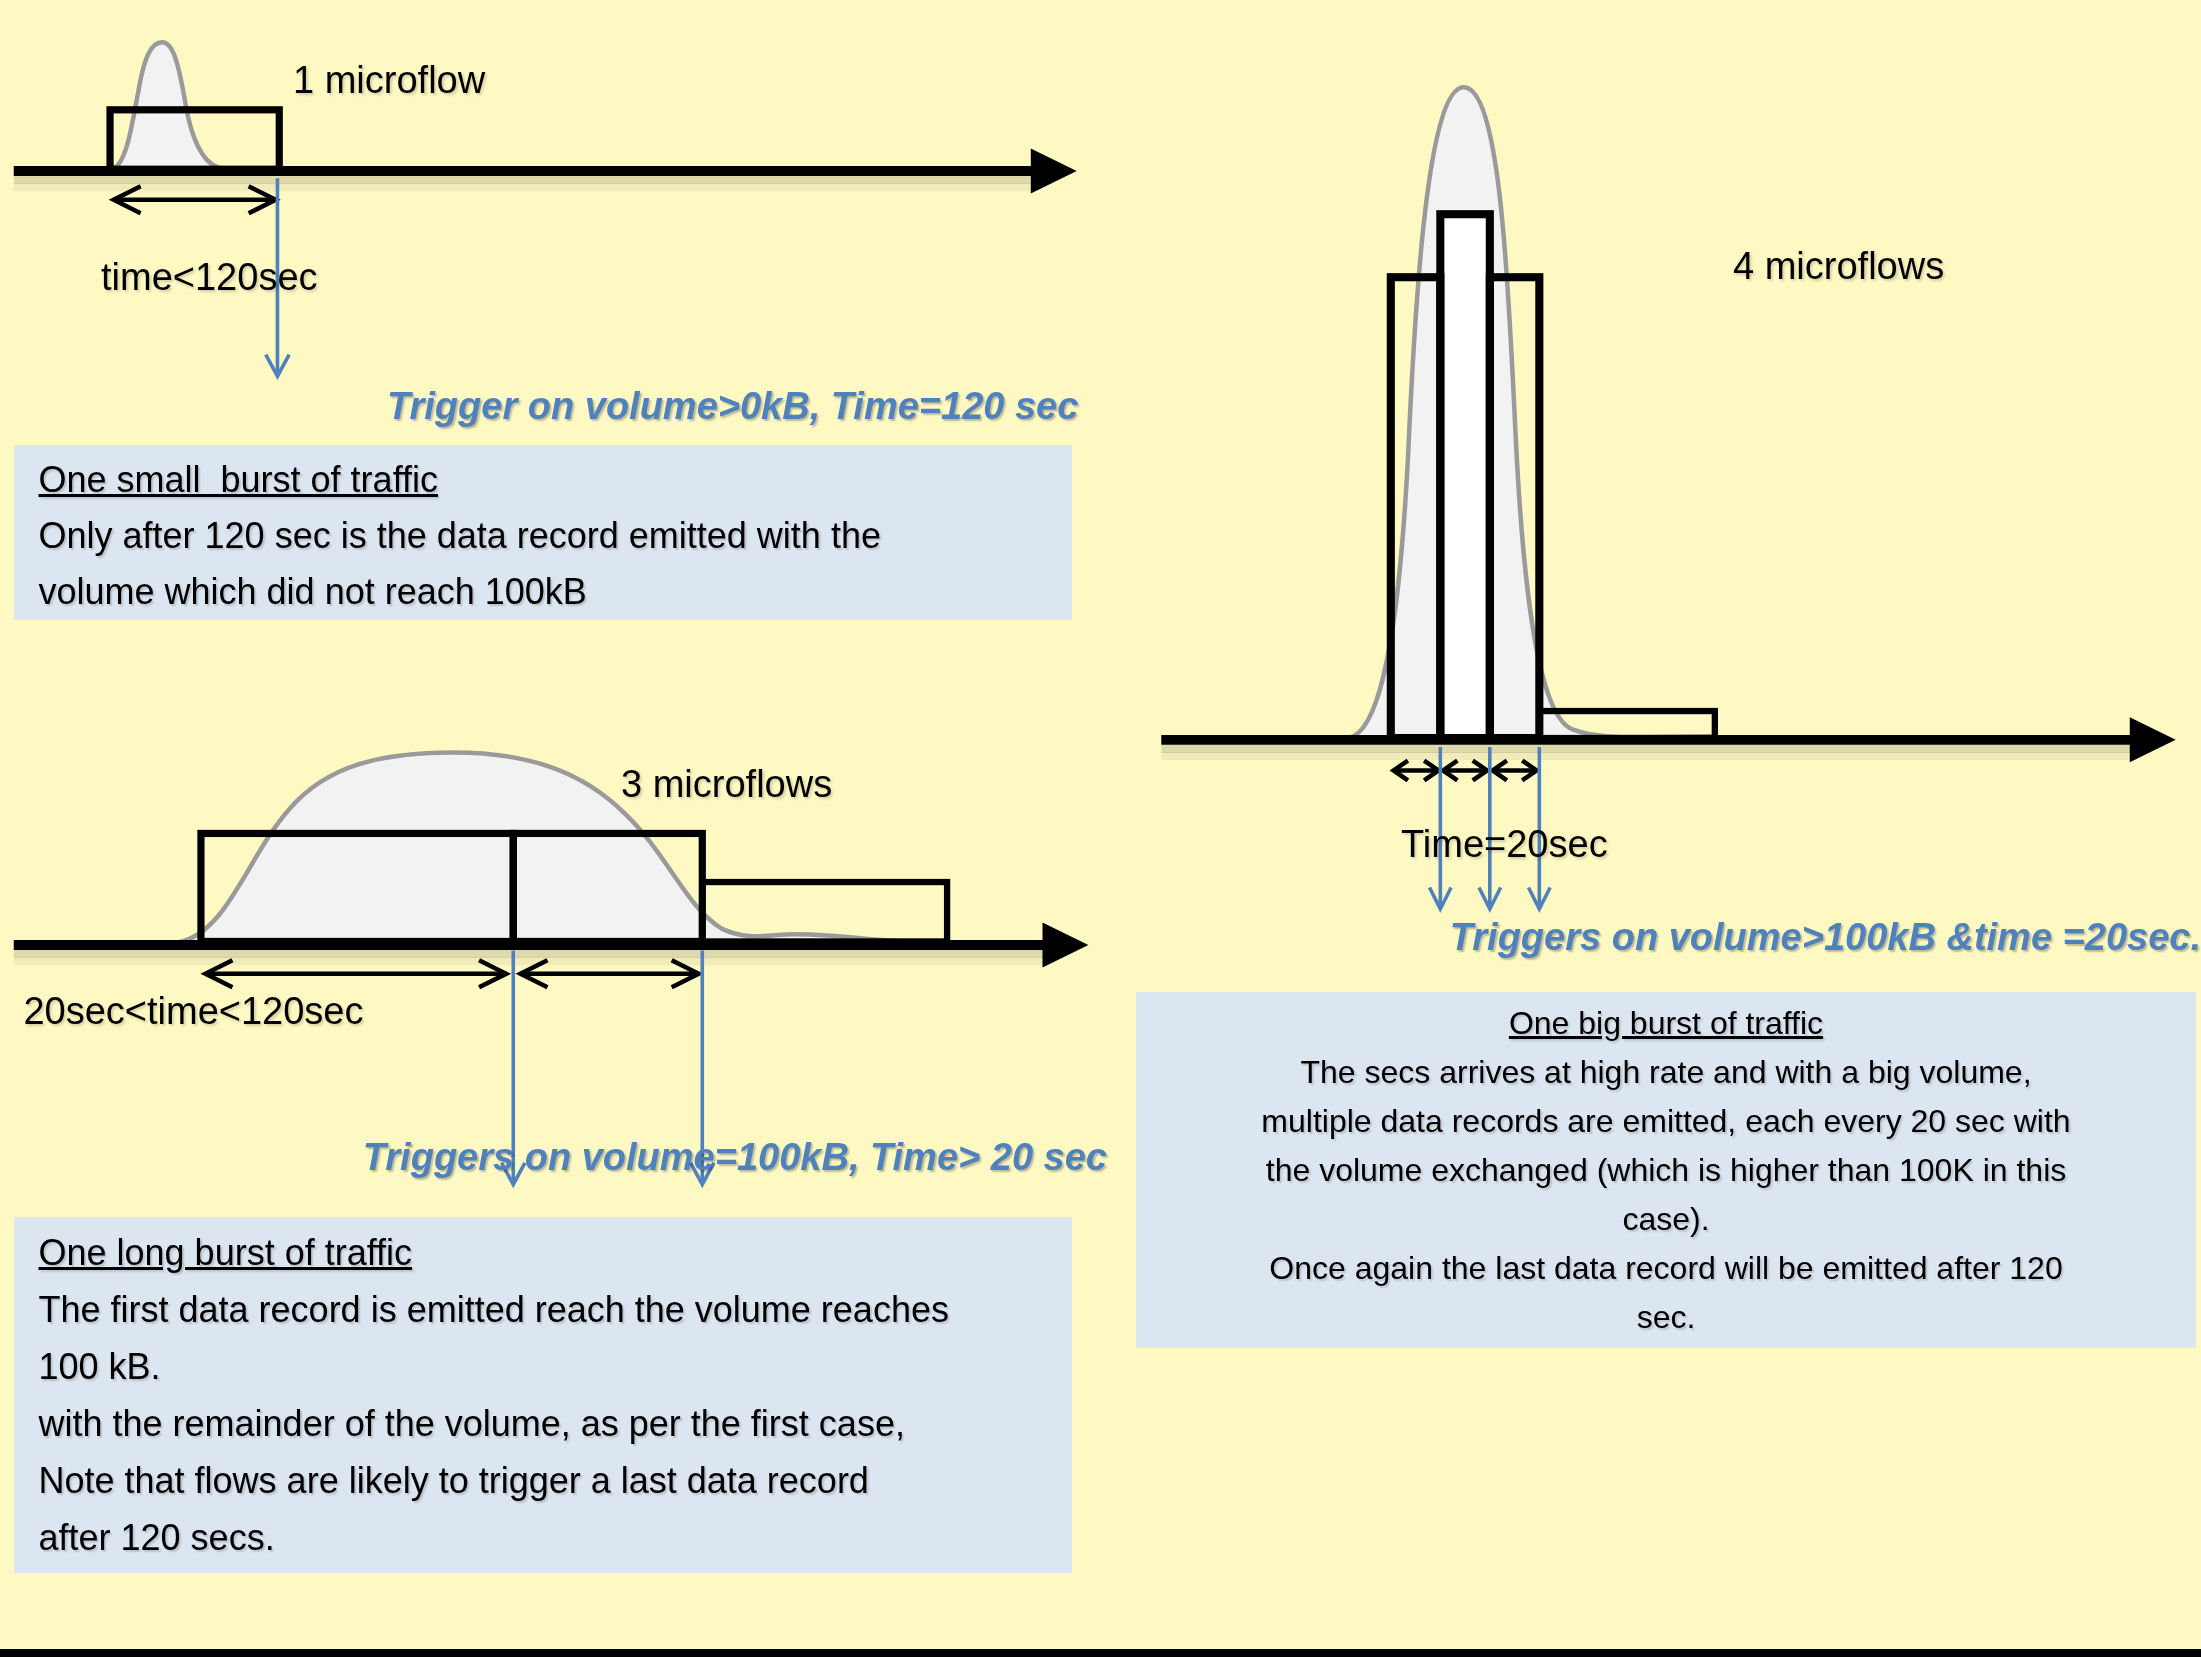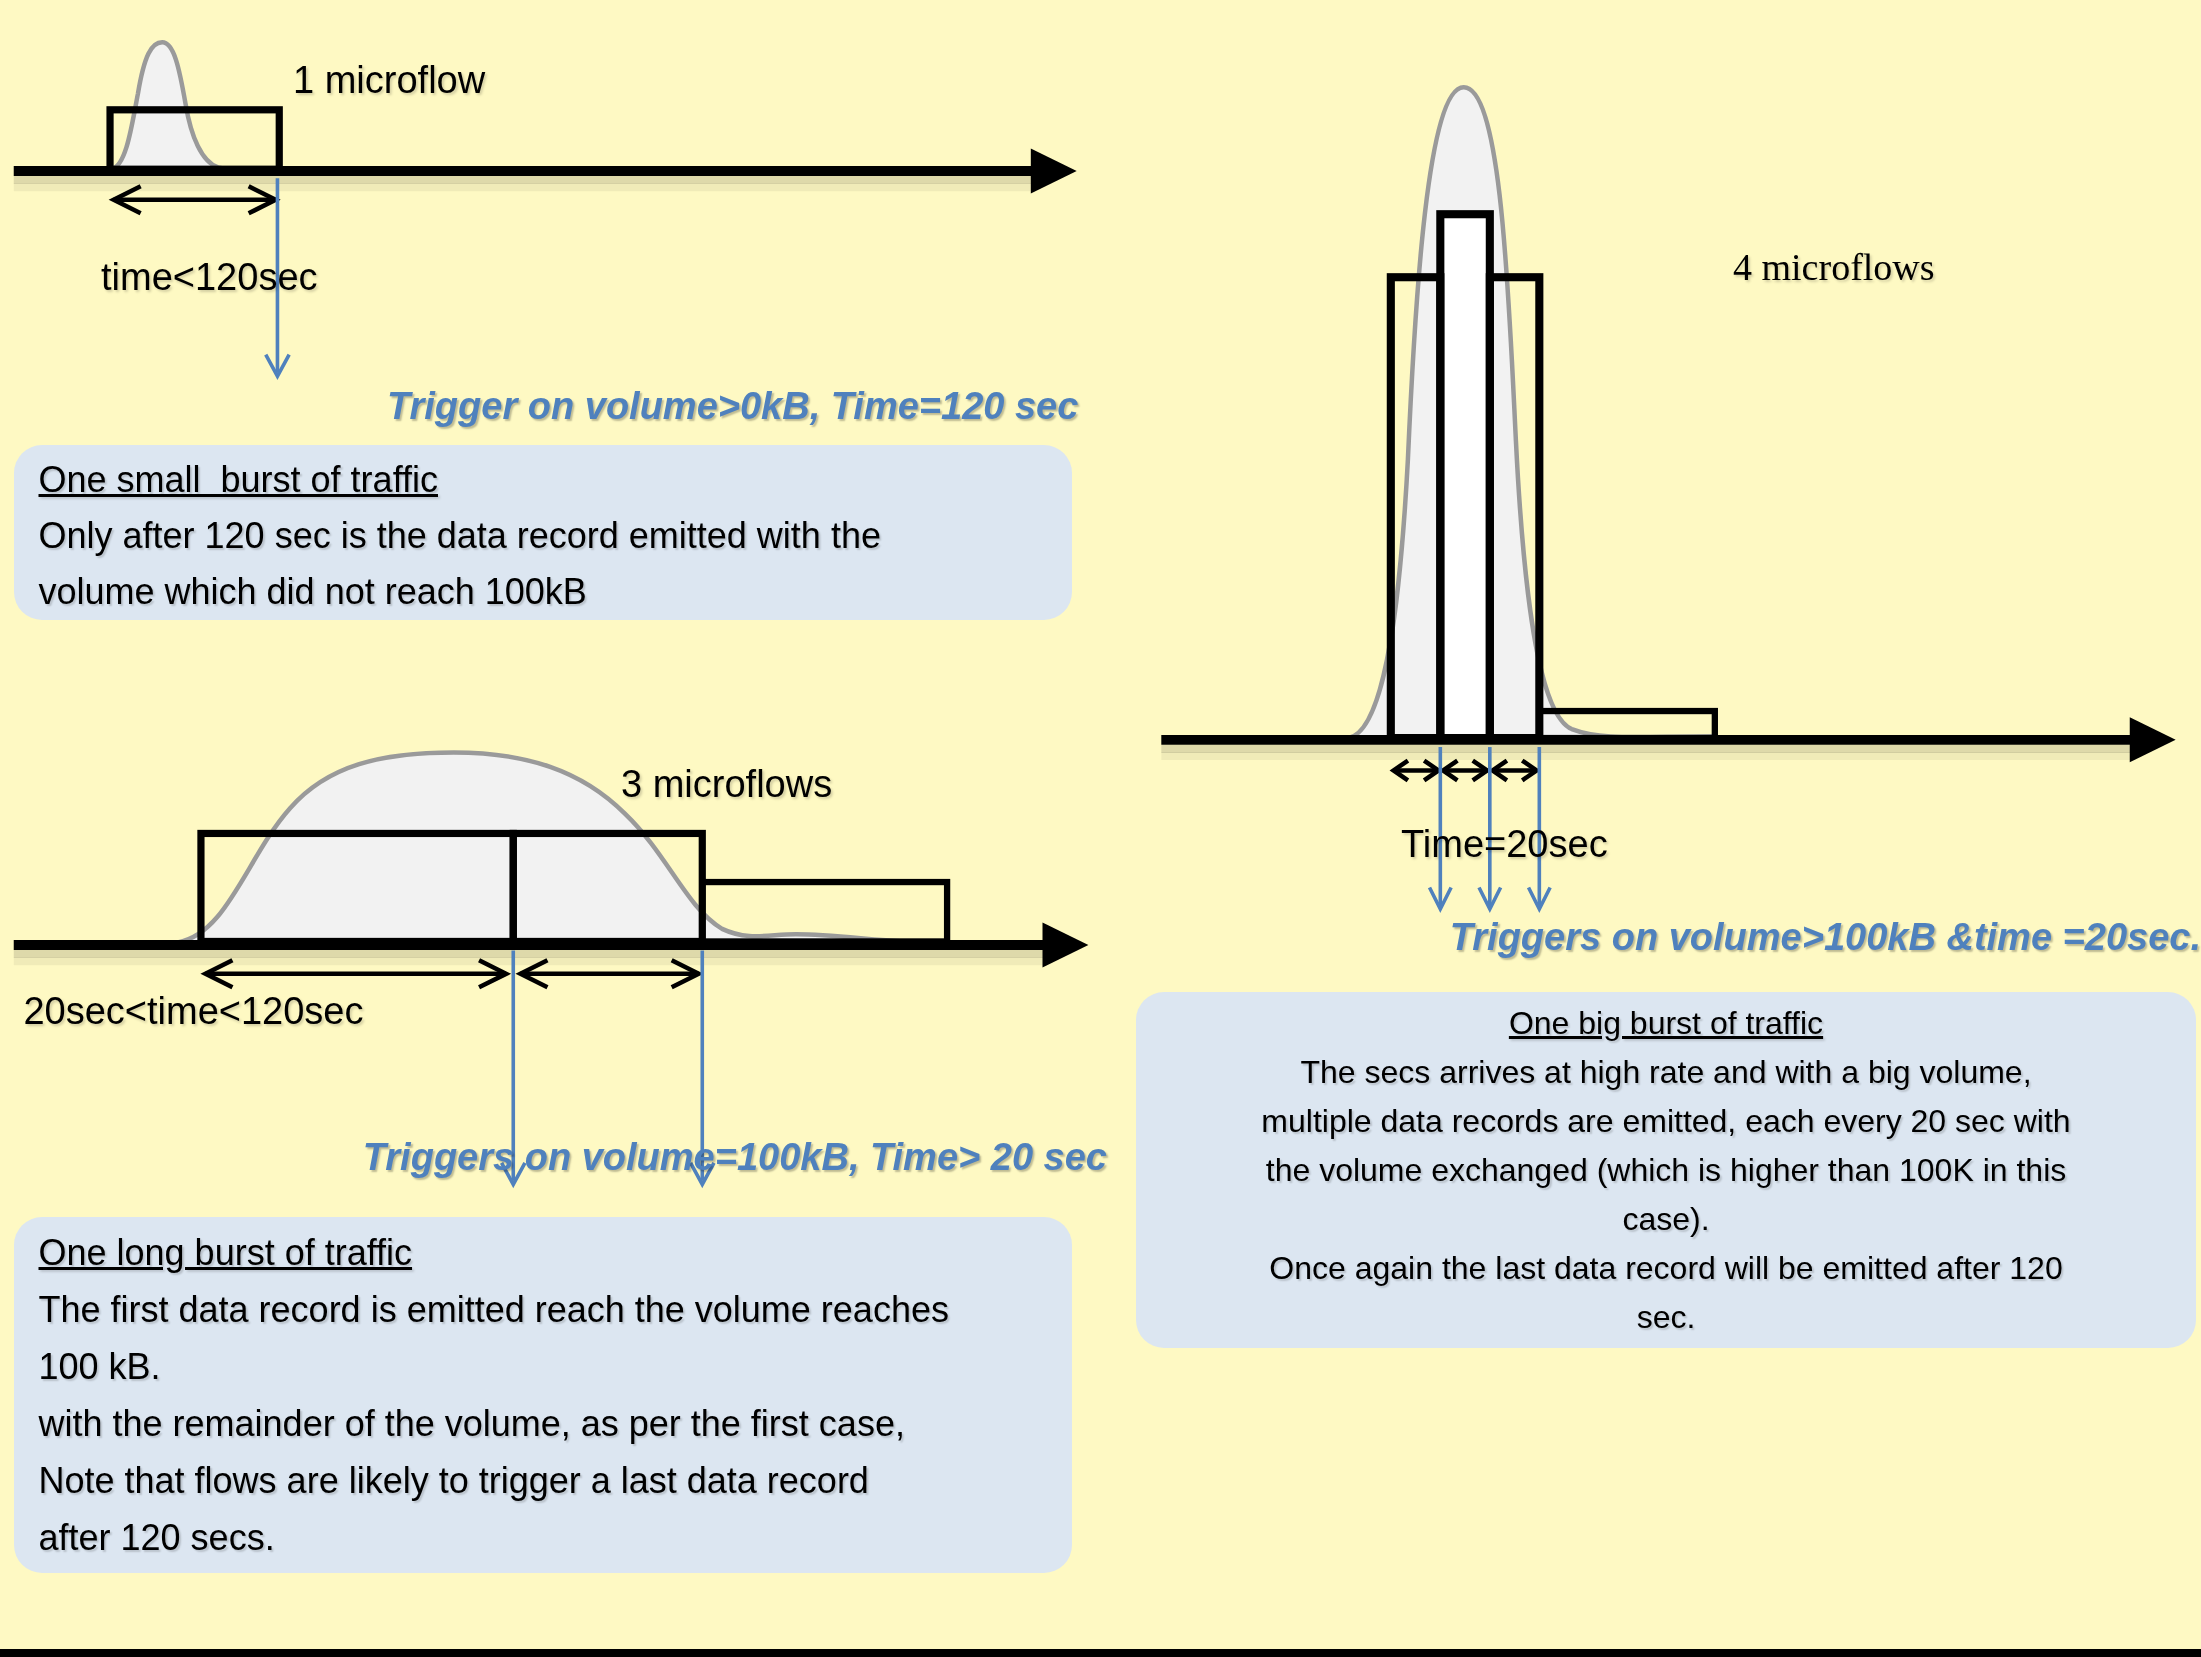--- a/index.html
+++ b/index.html
@@ -27,21 +27,20 @@
   }
   .trigger {
     position:absolute; font-size:38px; font-weight:bold; font-style:italic;
     color:var(--accent_blue); white-space:nowrap; text-align:right;
     text-shadow:1.8px 1.8px 1.8px rgba(0,0,0,0.25);
   }
   .infobox {
     position:absolute; background:var(--box_bg); color:#000;
     padding:7.2px 25px; box-sizing:border-box;
     text-shadow:1.8px 1.8px 1.8px rgba(0,0,0,0.16);
-    border-radius:28px;
   }
   .infobox .bh { text-decoration:underline; white-space:pre-wrap; }
   .box-a { font-size:36px; line-height:56px; }
   .box-b { font-size:36px; line-height:57px; }
   .box-c { font-size:32px; line-height:49px;text-align:center; }
   .bline { white-space:nowrap; }
   .bottom-border { position:absolute; left:0; top:1649px; width:2202px; height:8px; background:#000; }
 </style>
 </head>
 <body>
@@ -158,21 +157,21 @@
 
   <div class="infobox box-b" style="left:13.5px; top:1217px; width:1058px; height:356px;">
     <div class="bh bline">One long burst of traffic</div>
     <div class="bline">The first data record is emitted reach the volume reaches</div>
     <div class="bline">100 kB.</div>
     <div class="bline">with the remainder of the volume, as per the first case,</div>
     <div class="bline">Note that flows are likely to trigger a last data record</div>
     <div class="bline">after 120 secs.</div>
   </div>
 
-  <div class="dlabel" style="left:1733px; top:245px;font-family:Liberation Serif, serif;">4 microflows</div>
+  <div class="dlabel" style="left:1733px; top:245px;">4 microflows</div>
   <div class="dlabel" style="left:1401px; top:823px;">Time=20sec</div>
   <div class="trigger" style="left:1440px; top:916px; width:761px;">Triggers on volume&gt;100kB &amp;time =20sec.</div>
 
   <div class="infobox box-c" style="left:1136px; top:992px; width:1060px; height:356px;">
     <div class="bh bline">One big burst of traffic</div>
     <div class="bline">The secs arrives at high rate and with a big volume,</div>
     <div class="bline">multiple data records are emitted, each every 20 sec with</div>
     <div class="bline">the volume exchanged (which is higher than 100K in this</div>
     <div class="bline">case).</div>
     <div class="bline">Once again the last data record will be emitted after 120</div>

